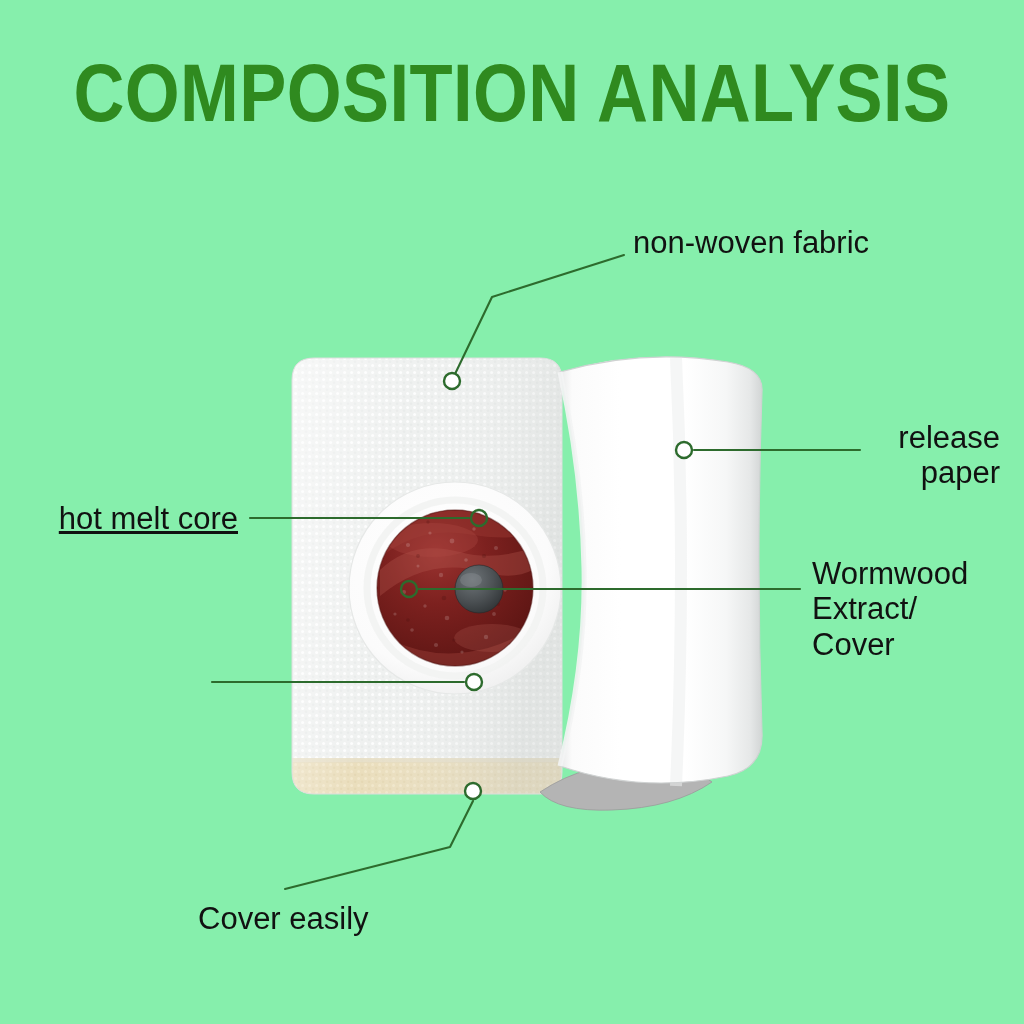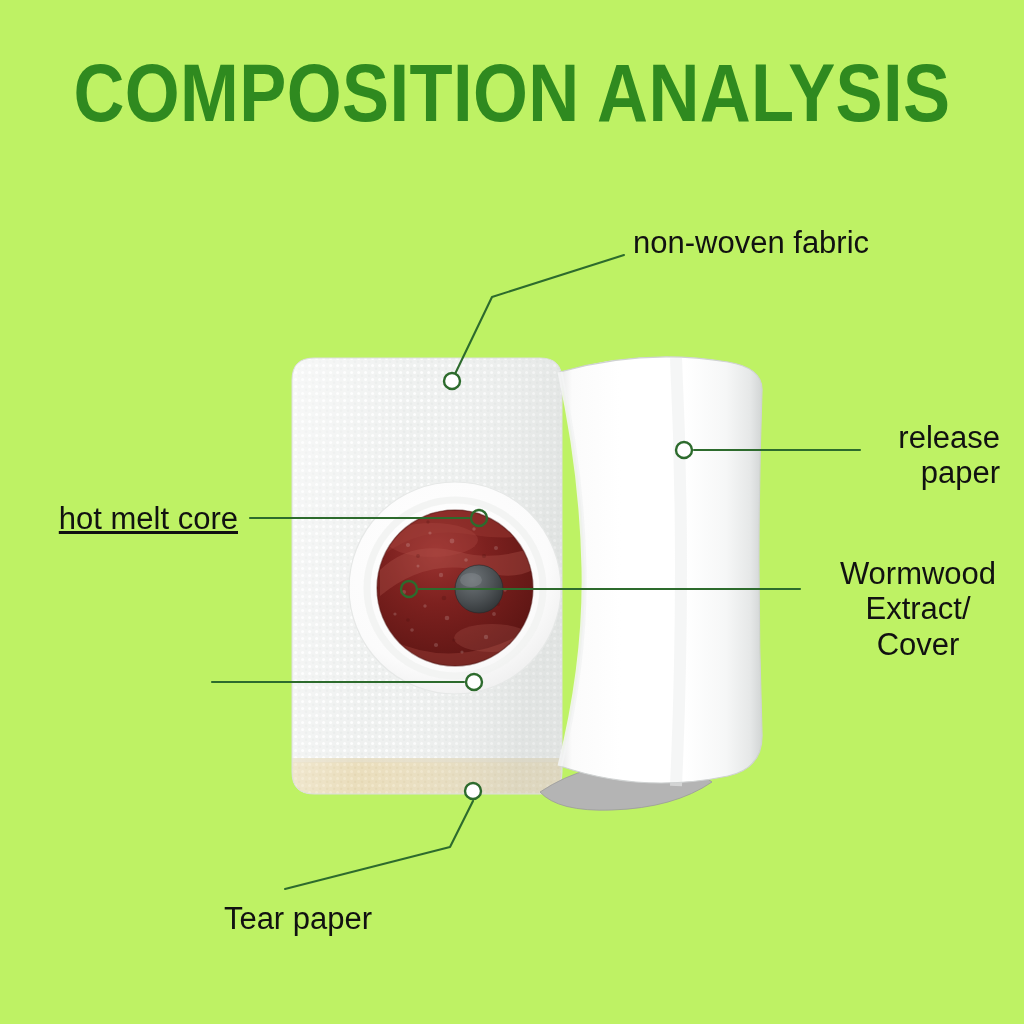--- a/index.html
+++ b/index.html
@@ -8,21 +8,21 @@
     padding: 0;
     background: #ffffff;
   }
   body {
     font-family: "Liberation Sans", sans-serif;
   }
   #stage {
     position: relative;
     width: 1024px;
     height: 1024px;
-    background: #bef264;
+    background: #86efac;
     overflow: hidden;
   }
 
   
   #title {
     position: absolute;
     left: 0;
     top: 52px;
     width: 1024px;
     text-align: center;
@@ -42,21 +42,21 @@
   .label {
     position: absolute;
     color: #111111;
     font-family: "Liberation Sans", sans-serif;
     font-size: 31px;
     line-height: 1.14;
     white-space: pre-line;
   }
   .label.r  { text-align: right; }
   .label.l  { text-align: left; }
-  .label.c  { text-align: center; }
+  .label.c  { }
 
   
   #artwork, #leaders {
     position: absolute;
     left: 0; top: 0;
     width: 1024px;
     height: 1024px;
   }
   #leaders { pointer-events: none; }
 </style>
@@ -251,15 +251,15 @@
 
   <div class="label l" style="left:633px; top:225px; width:330px;">non-woven fabric</div>
 
   <div class="label r" style="left:0px; top:501px; width:238px;text-decoration:underline;">hot melt core</div>
 
   <div class="label c" style="left:812px; top:556px; width:212px;">Wormwood
 Extract/
 Cover</div>
 
 
-  <div class="label c" style="left:198px; top:901px; width:200px;">Tear paper</div>
+  <div class="label c" style="left:198px; top:901px; width:200px;">Cover easily</div>
 
 </div>
 
 </body></html>

